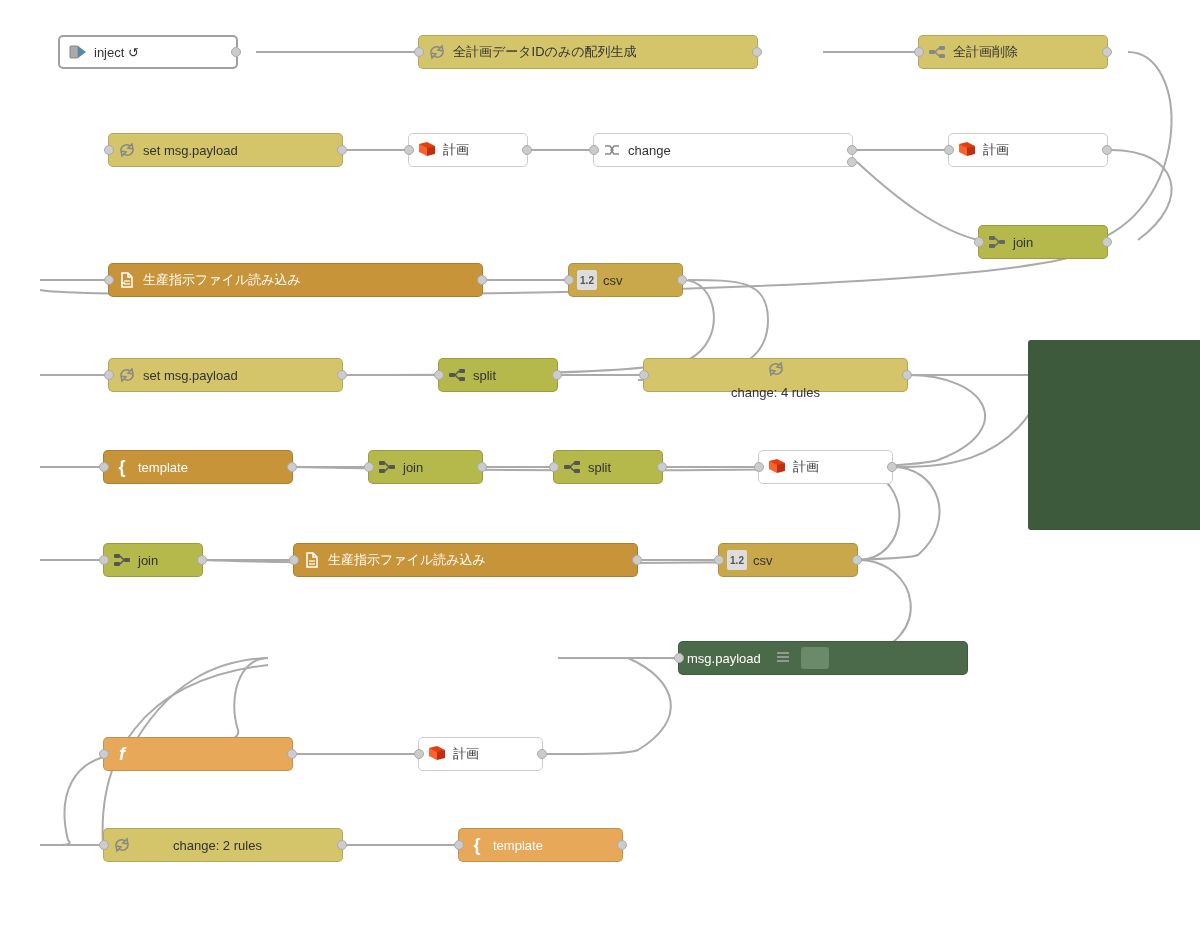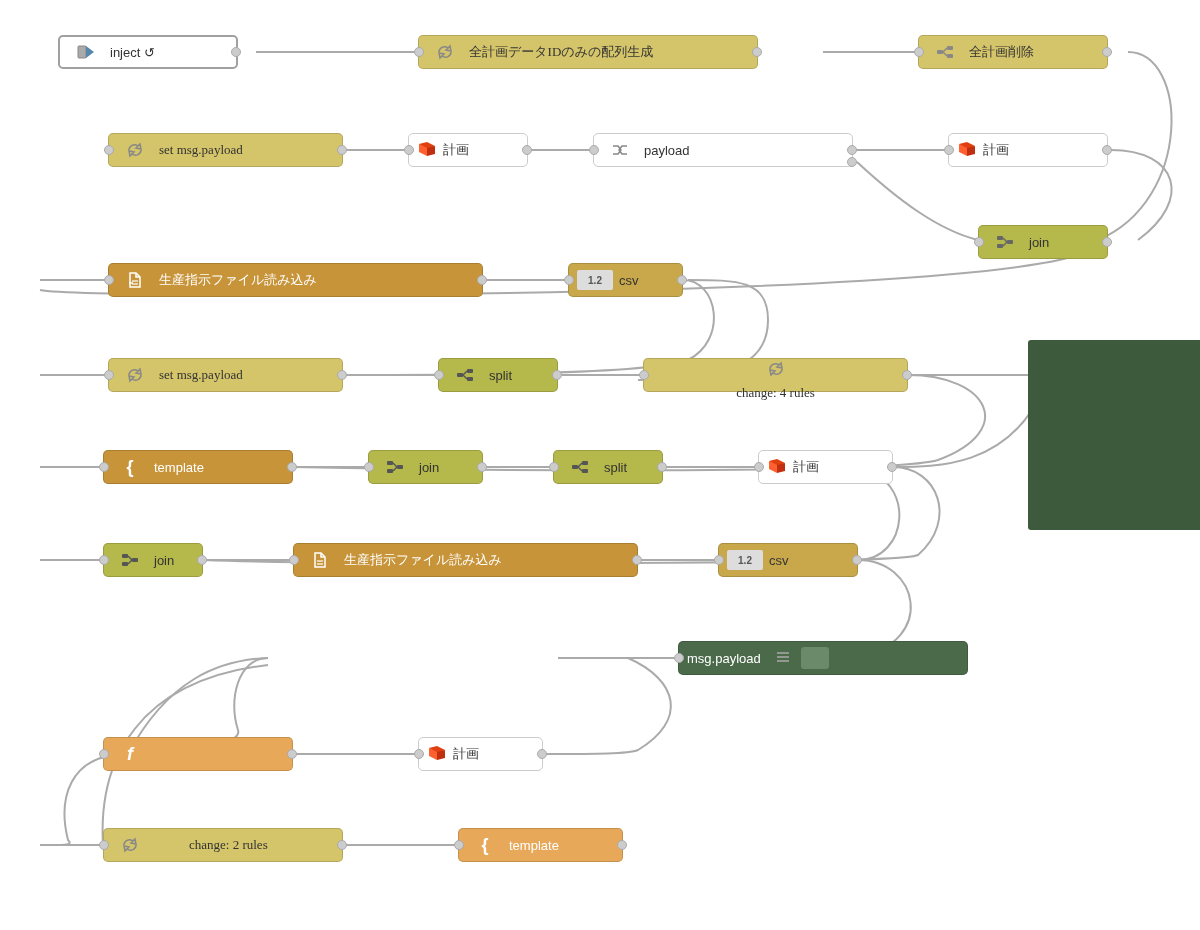--- a/index.html
+++ b/index.html
@@ -48,33 +48,33 @@
       border-radius: 50%;
       background: #ccc;
       border: 1px solid #aaa;
       position: absolute;
     }
     .port-in { left: -5px; top: 50%; transform: translateY(-50%); }
     .port-out { right: -5px; top: 50%; transform: translateY(-50%); }
     .port-out2 { right: -5px; top: calc(50% + 12px); transform: translateY(-50%); }
 
     
-    .node-yellow { background: #d4c46a; color: #333; font-family: Liberation Serif, serif; }
+    .node-yellow { background: #d4c46a; color: #333; }
     .node-orange { background: #c8943a; color: #fff; }
     .node-white { background: #fff; color: #333; border: 1px solid #ccc; }
     .node-olive { background: #b5b84a; color: #333; }
     .node-tan { background: #c8a84a; color: #333; }
     .node-lavender { background: #c8c0e8; color: #333; }
     .node-dark-green { background: #4a6a4a; color: #fff; }
     .node-light-orange { background: #e8a85a; color: #fff; }
     .node-inject { background: #fff; color: #333; border: 2px solid #a0a0a0; }
 
     
     .icon {
-      width: 36px;
+      width: 20px;
       height: 20px;
       display: flex;
       align-items: center;
       justify-content: center;
       font-size: 14px;
       flex-shrink: 0;
     }
 
     
     .planio-icon {
@@ -211,21 +211,21 @@
   <div class="port port-out"></div>
 </div>
 
 <div class="node node-white" style="left:555px; top:133px; width:260px;">
   <span class="icon">
     <svg width="18" height="18" viewBox="0 0 18 18">
           <path d="M2 5 L7 5 L10 9 L7 13 L2 13" fill="none" stroke="#888" stroke-width="1.5" stroke-linejoin="round"></path>
           <path d="M16 5 L11 5 L8 9 L11 13 L16 13" fill="none" stroke="#888" stroke-width="1.5" stroke-linejoin="round"></path>
         </svg>
   </span>
-  <span class="node-label">payload</span>
+  <span class="node-label">change</span>
   <div class="port port-in"></div>
   <div class="port port-out"></div>
   <div class="port port-out2"></div>
 </div>
 
 <div class="node node-white" style="left:910px; top:133px; width:160px;">
   <span class="icon planio-icon">
     <svg width="20" height="20" viewBox="0 0 20 20">
       <polygon points="2,4 10,2 18,6 10,10" fill="#e04010"></polygon>
       <polygon points="2,4 2,12 10,16 10,8" fill="#ff6030"></polygon>

